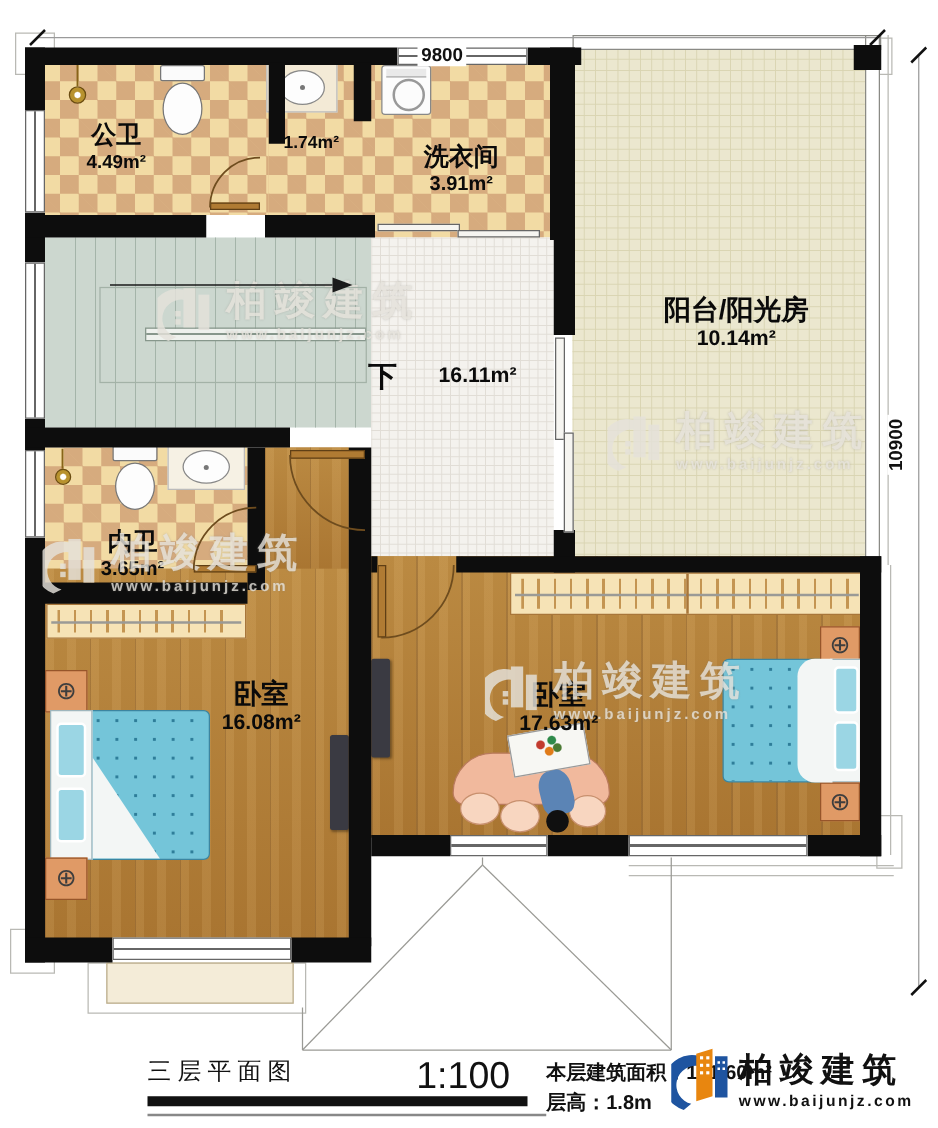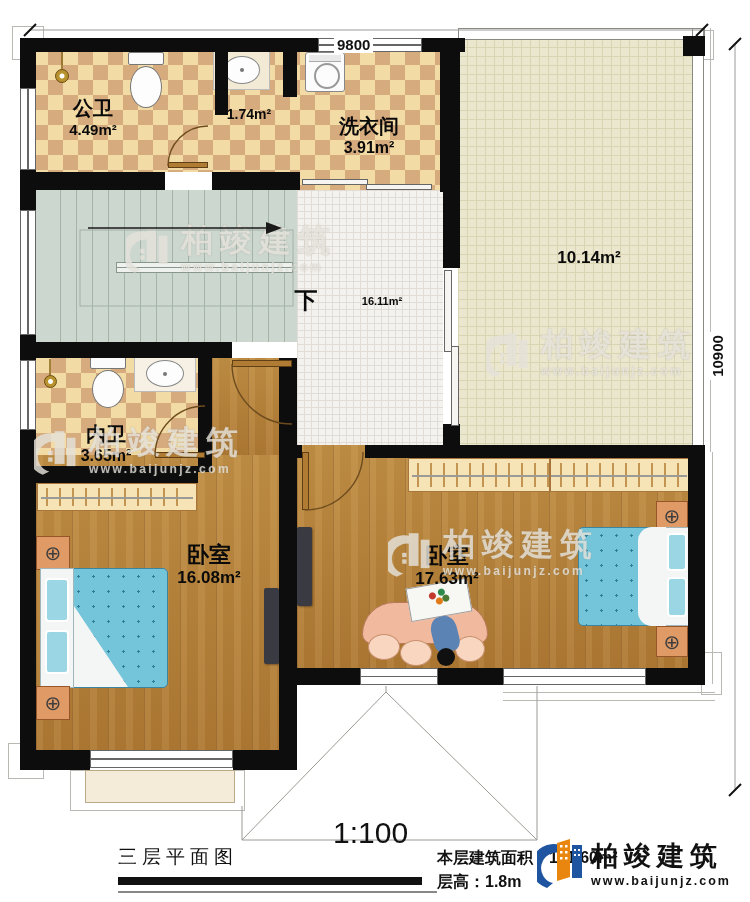--- a/index.html
+++ b/index.html
@@ -225,27 +225,28 @@
     <div class="rarea">4.49m²</div>
   </div>
   <div class="label" style="left:249px;top:114px">
     <div class="rarea" style="font-size:14px">1.74m²</div>
   </div>
   <div class="label" style="left:369px;top:136px">
     <div class="rname">洗衣间</div>
     <div class="rarea" style="font-size:16px">3.91m²</div>
   </div>
   <div class="label lg" style="left:589px;top:258px">
+    <div class="rname">阳台/阳光房</div>
     <div class="rarea">10.14m²</div>
   </div>
   <div class="label" style="left:306px;top:301px">
     <div style="font-size:23px">下</div>
   </div>
   <div class="label" style="left:382px;top:301px">
-    <div style="font-size:11px">16.11m²</div>
+    <div style="font-size:17px">16.11m²</div>
   </div>
   <div class="label" style="left:106px;top:444px">
     <div class="rname">内卫</div>
     <div class="rarea" style="font-size:16px">3.65m²</div>
   </div>
   <div class="label lg" style="left:209px;top:565px">
     <div class="rname">卧室</div>
     <div class="rarea">16.08m²</div>
   </div>
   <div class="label lg" style="left:447px;top:566px">
@@ -337,21 +338,21 @@
         <line x1="729" y1="50" x2="741" y2="38"></line>
           <line x1="729" y1="796" x2="741" y2="784"></line>
       </g>
     </g>
   </svg>
 
   <div class="dim" style="left:334px;top:37px">9800</div>
   <div class="dim" style="left:694px;top:348px;transform:rotate(-90deg)">10900</div>
 
   <div class="ft" id="ft-title" style="left:118px;top:844px">三层平面图</div>
-  <div class="ft" id="ft-scale" style="left:333px;top:816px">1:100</div>
+  <div class="ft" id="ft-scale" style="left:333px;top:844px">1:100</div>
   <div class="ft" style="left:118px;top:877px;width:304px;height:8px;background:#111"></div>
   <div class="ft" style="left:118px;top:891px;width:319px;height:2px;background:#888"></div>
   <div class="ft ftinfo" style="left:437px;top:848px">
     <span>本层建筑面积：</span><span>101.60m²</span>
   </div>
   <div class="ft ftinfo" style="left:437px;top:872px">
     <span>层高：</span><span>1.8m</span>
   </div>
   <div class="ft" style="left:537px;top:836px;width:50px;height:54px">
     <svg width="50" height="54" viewBox="0 0 50 54">

